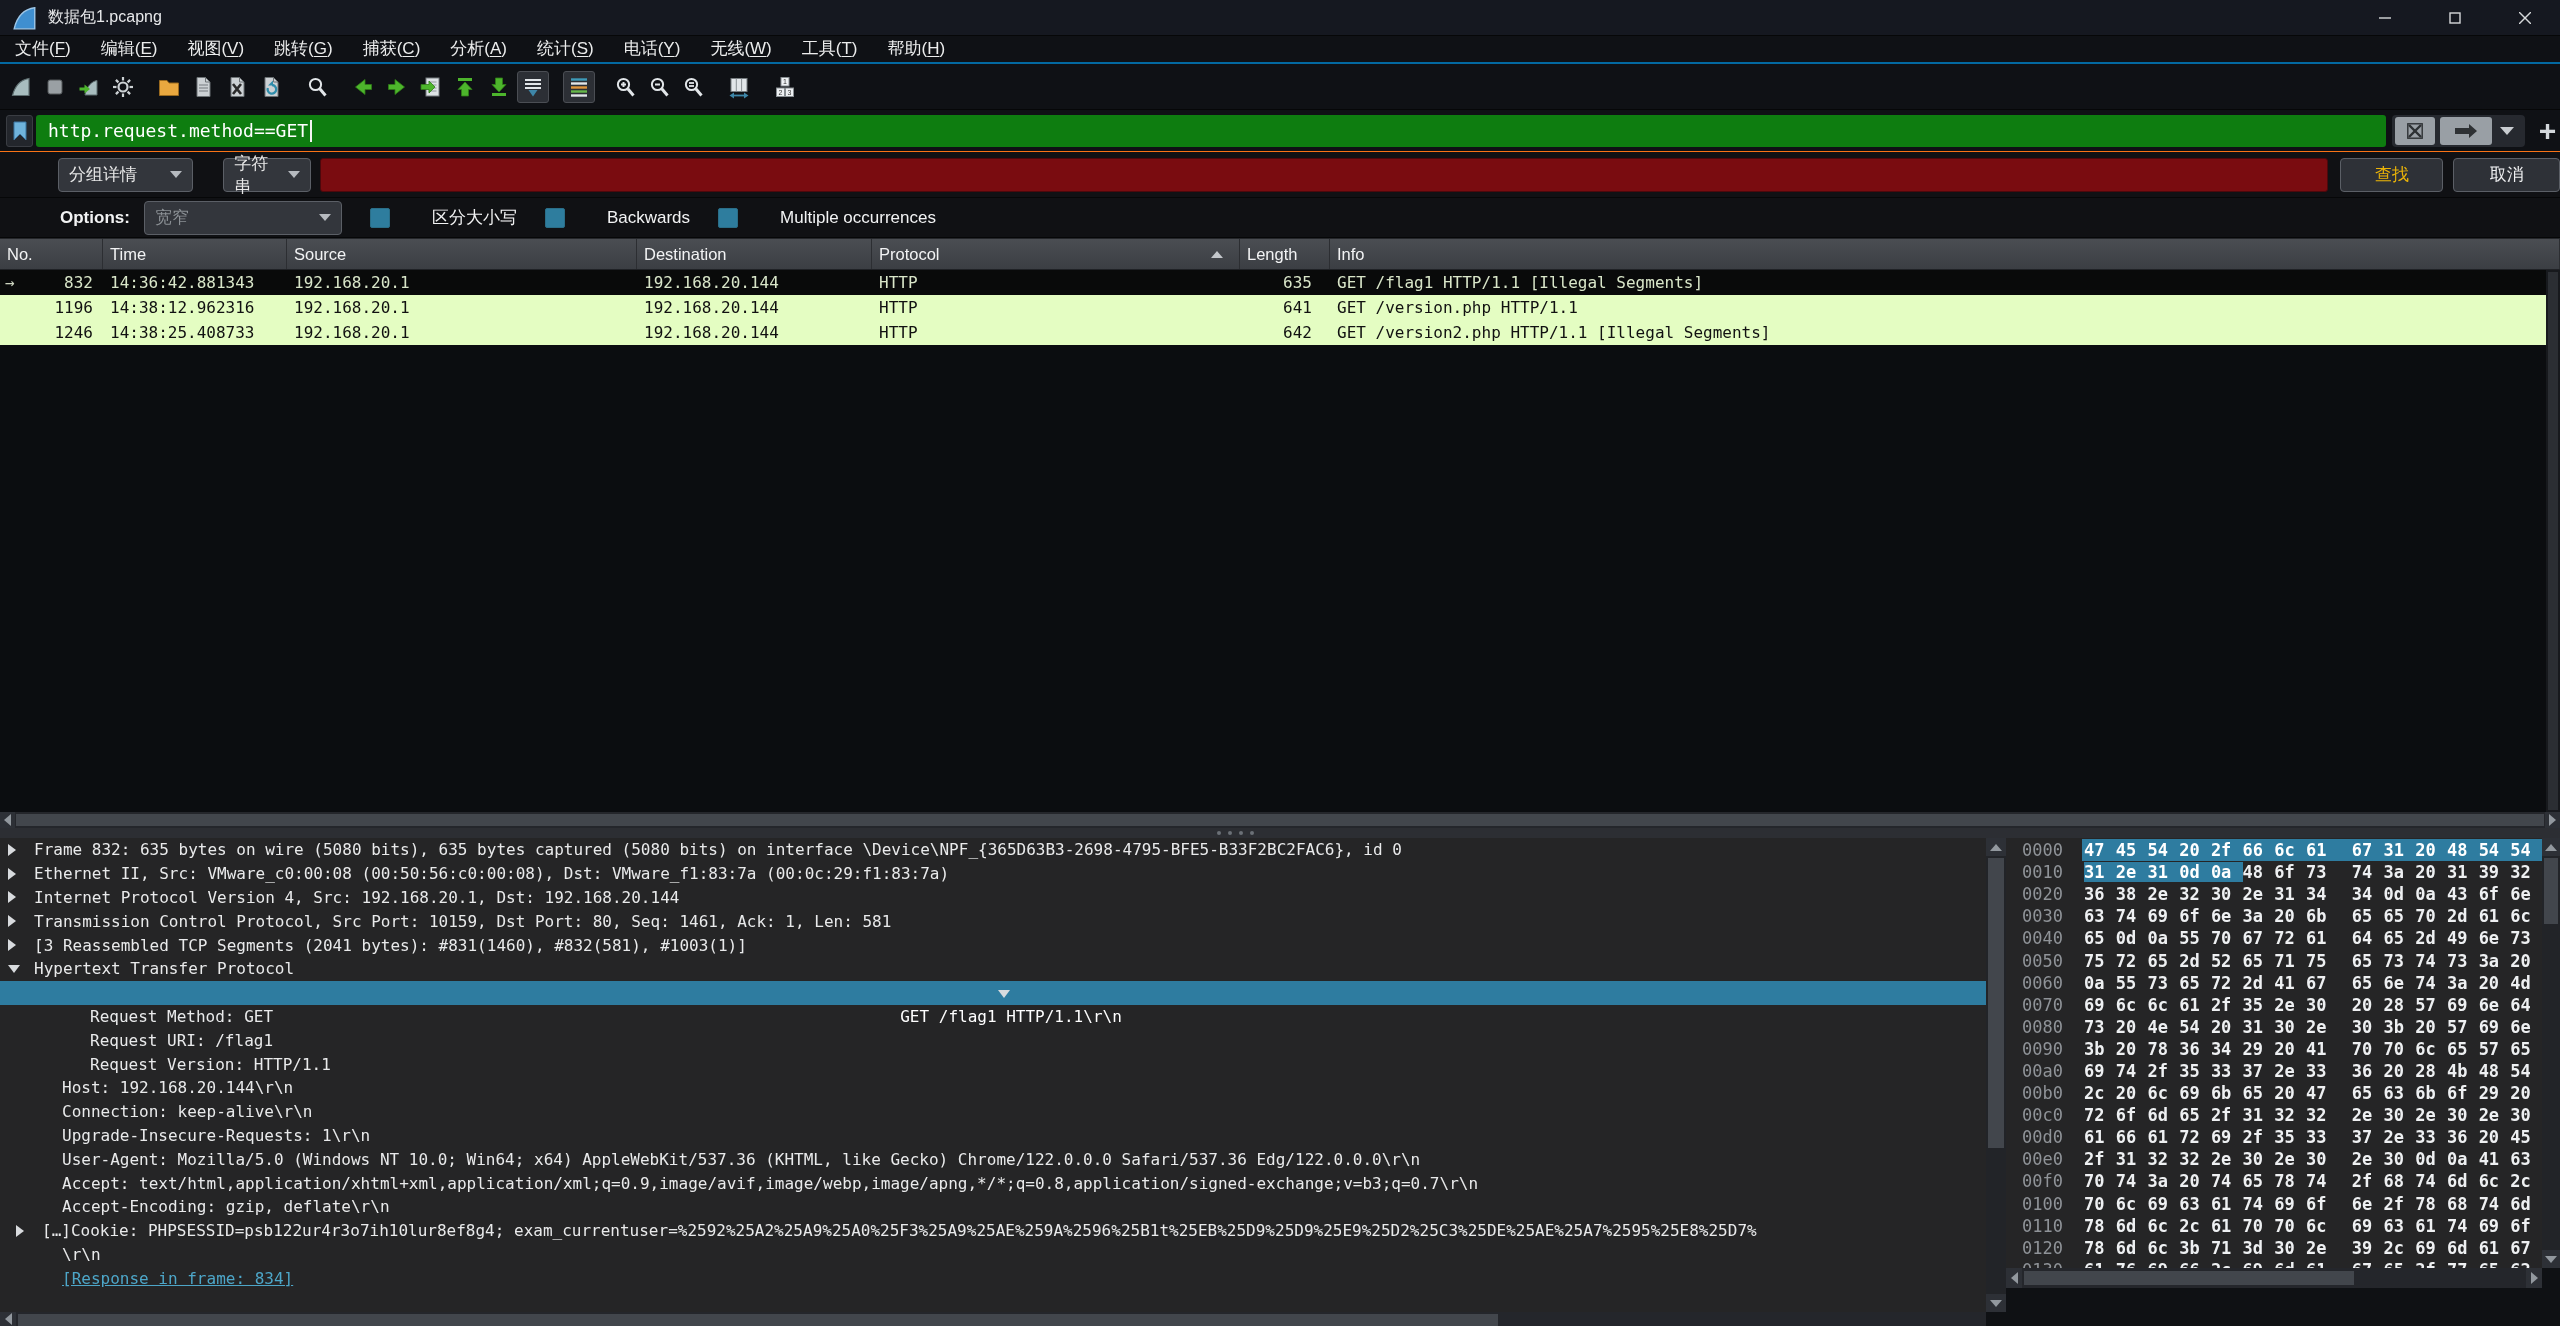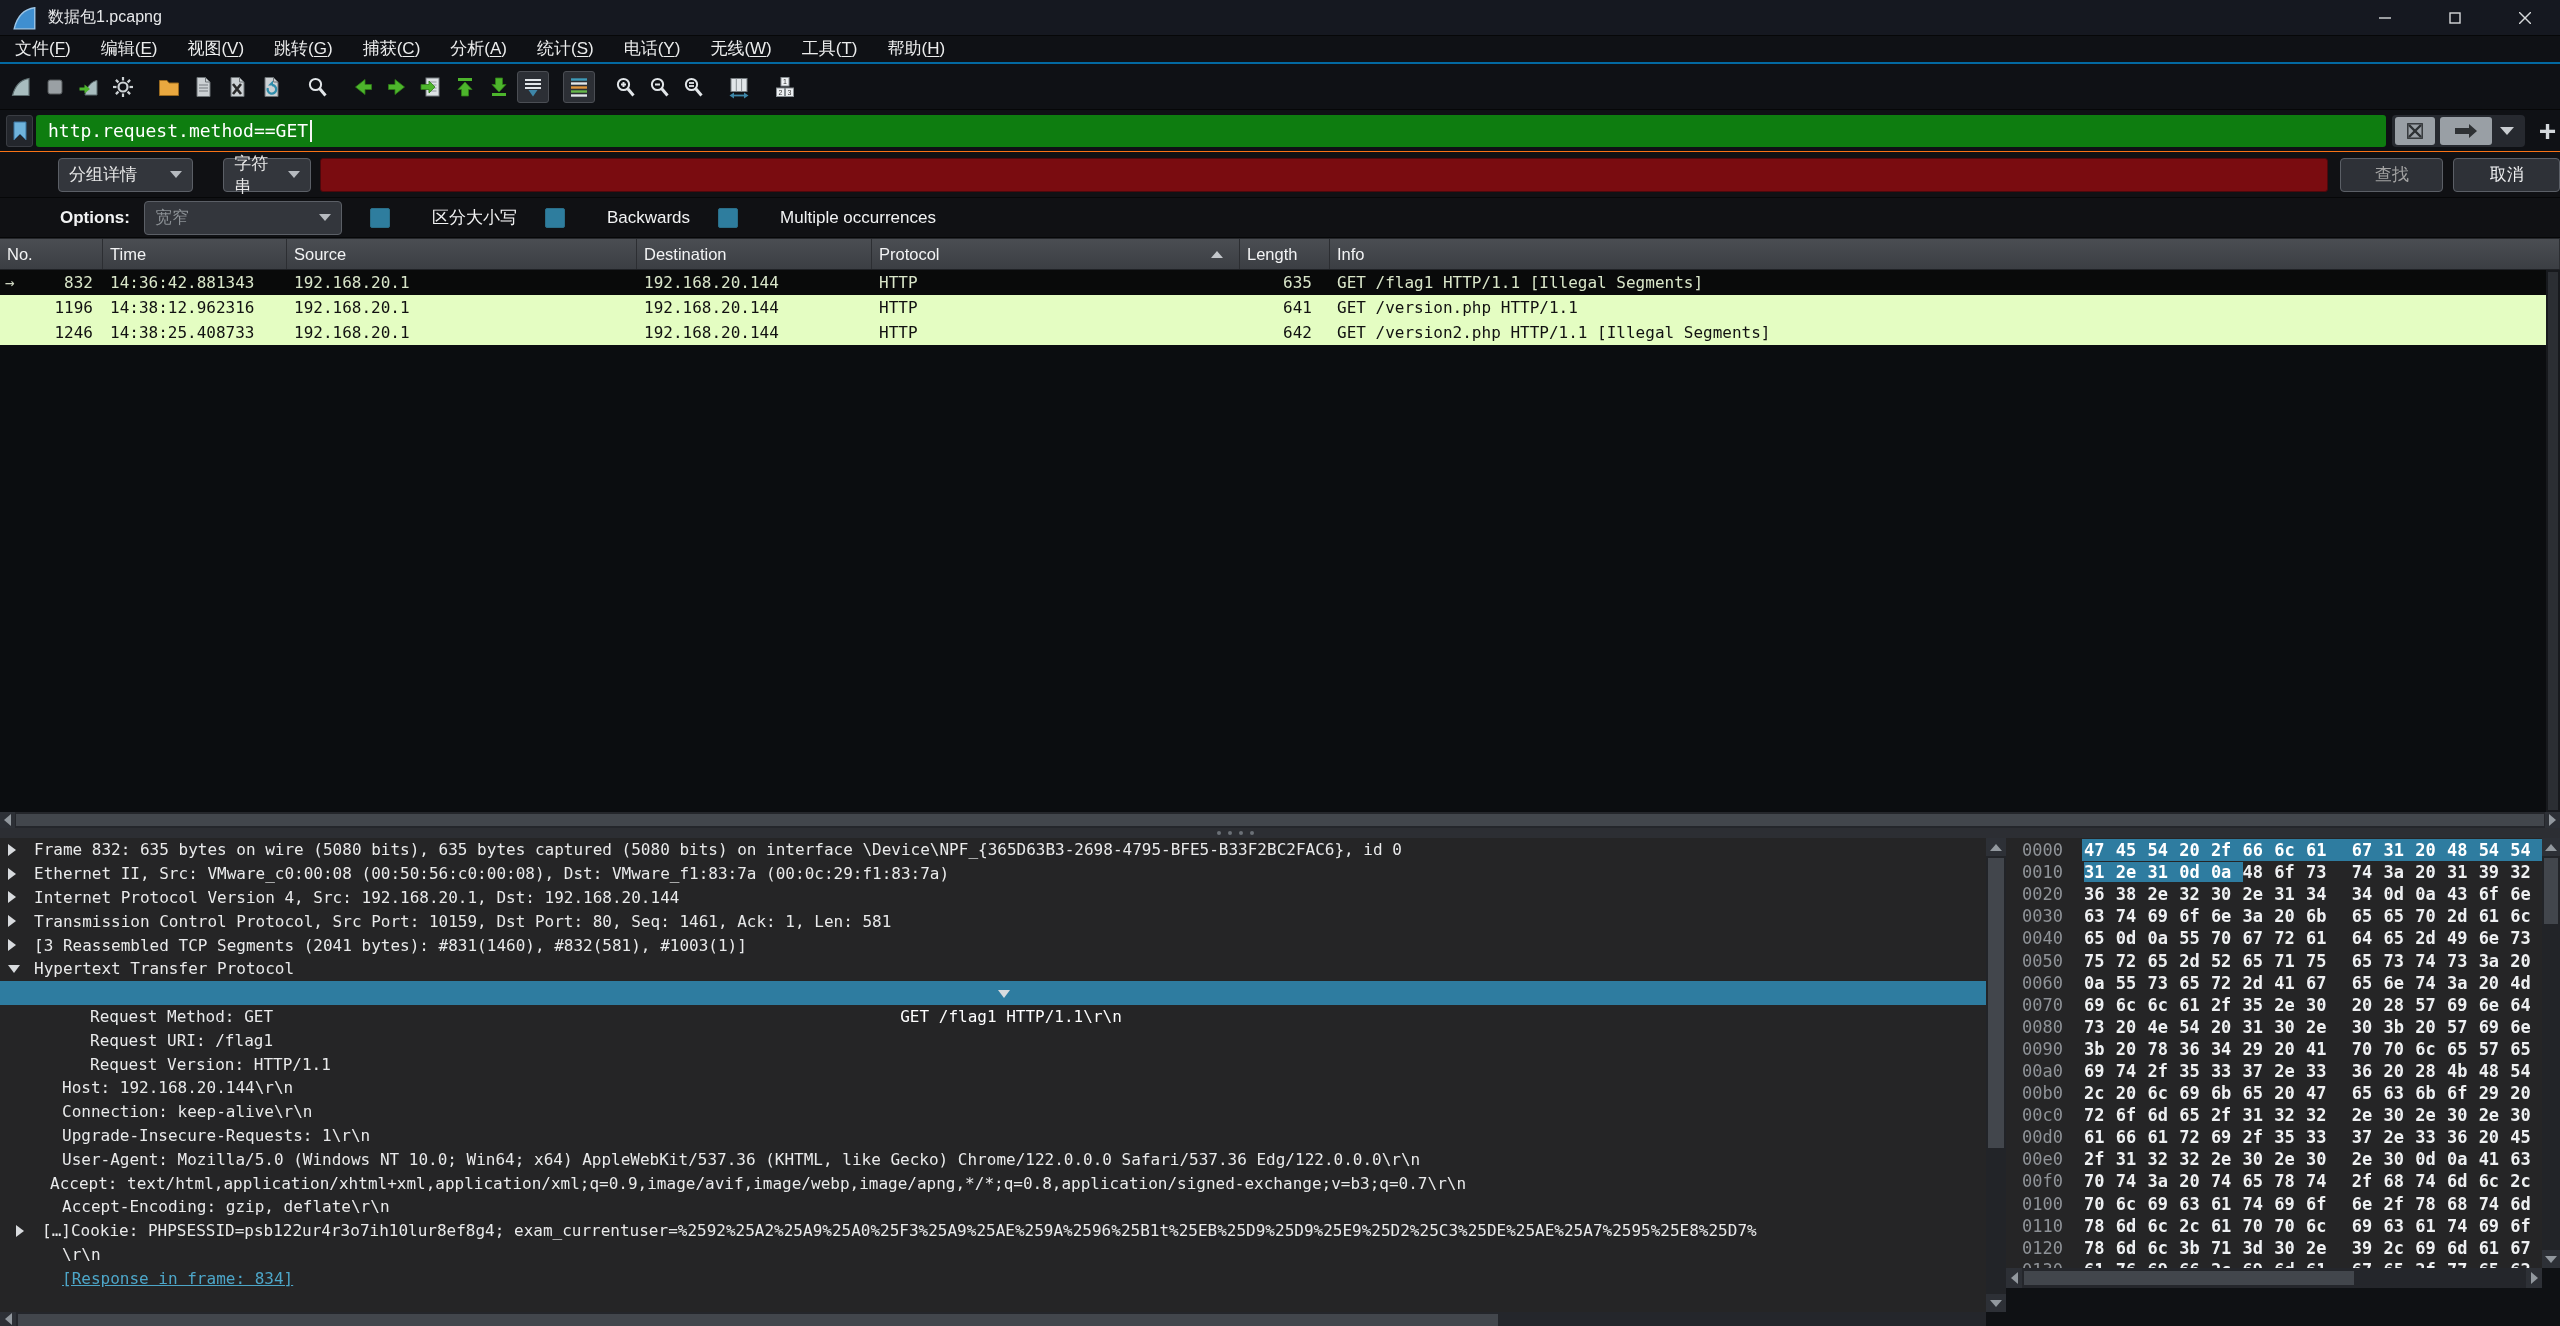--- a/index.html
+++ b/index.html
@@ -57,21 +57,21 @@
   .combo { height:34px; background:#33363c; border:1px solid #5b5f66; border-radius:4px;
     display:flex; align-items:center; justify-content:space-between; padding:0 10px; font-size:17px; }
   .combo .ccaret { width:0; height:0; border-left:6px solid transparent; border-right:6px solid transparent;
     border-top:7px solid #b6babf; margin-left:12px; }
   #scope-combo { margin-left:58px; width:152px; }
   #type-combo  { margin-left:30px; width:98px; }
   #find-input { margin-left:9px; height:34px; flex:0 0 2008px; background:var(--find-red);
     border:1px solid #4c080c; border-radius:3px; }
   .dlgbtn { height:34px; background:#2e3137; border:1px solid #5b5f66; border-radius:4px;
     font-size:17px; color:#f0f1f2; display:flex; align-items:center; justify-content:center; }
-  #find-btn { width:118px; margin-left:12px; color:#a3a3a3; }
+  #find-btn { width:118px; margin-left:12px; color:#eab308; }
   #cancel-btn { width:122px; margin-left:10px; }
 
   
   #optionsbar { left:0; top:198px; width:2560px; height:40px; background:#101114;
     display:flex; align-items:center; border-bottom:1px solid #060708; }
   #options-label { margin-left:60px; font-size:17px; font-weight:bold; color:#f2f3f4; }
   #options-combo { margin-left:14px; width:198px; color:#8b9095; }
   .chk { display:flex; align-items:center; margin-left:28px;gap:32px; }
   .chk .box { width:20px; height:20px; background:var(--checkbox-teal); border:1px solid #2a6e88;
     border-radius:2px; margin-right:10px; }
@@ -560,21 +560,21 @@
       <span class="txt">Connection: keep-alive\r\n</span>
     </div>
     <div class="dline" style="padding-left: 36px;">
       <span class="aw"></span>
       <span class="txt">Upgrade-Insecure-Requests: 1\r\n</span>
     </div>
     <div class="dline" style="padding-left: 36px;">
       <span class="aw"></span>
       <span class="txt">User-Agent: Mozilla/5.0 (Windows NT 10.0; Win64; x64) AppleWebKit/537.36 (KHTML, like Gecko) Chrome/122.0.0.0 Safari/537.36 Edg/122.0.0.0\r\n</span>
     </div>
-    <div class="dline" style="padding-left: 24px;">
+    <div class="dline" style="padding-left: 36px;">
       <span class="aw"></span>
       <span class="txt">Accept: text/html,application/xhtml+xml,application/xml;q=0.9,image/avif,image/webp,image/apng,*/*;q=0.8,application/signed-exchange;v=b3;q=0.7\r\n</span>
     </div>
     <div class="dline" style="padding-left: 36px;">
       <span class="aw"></span>
       <span class="txt">Accept-Encoding: gzip, deflate\r\n</span>
     </div>
     <div class="dline" style="padding-left: 16px;">
       <span class="aw">
         <span class="ar-right"></span>

